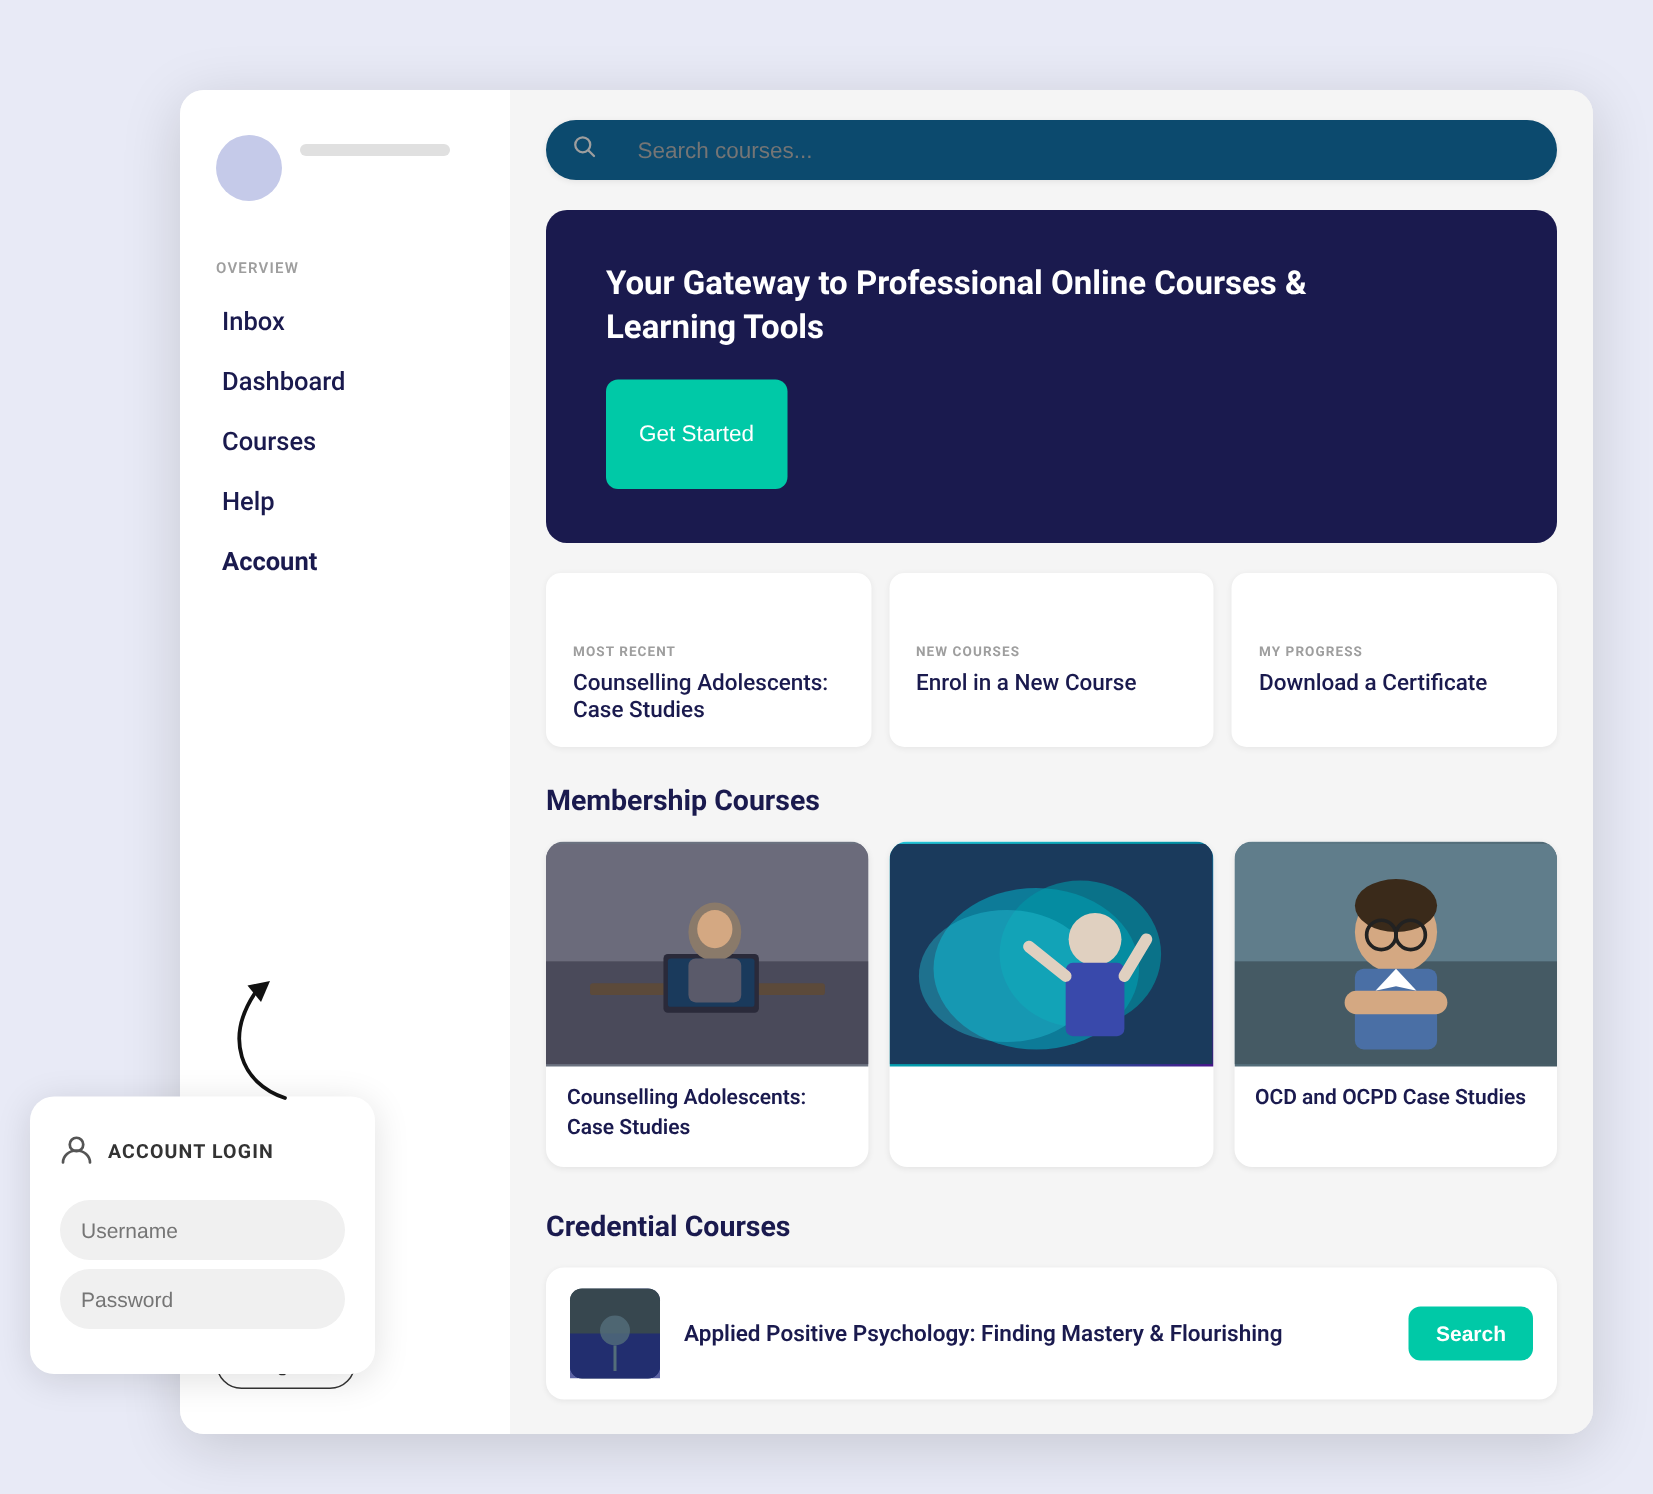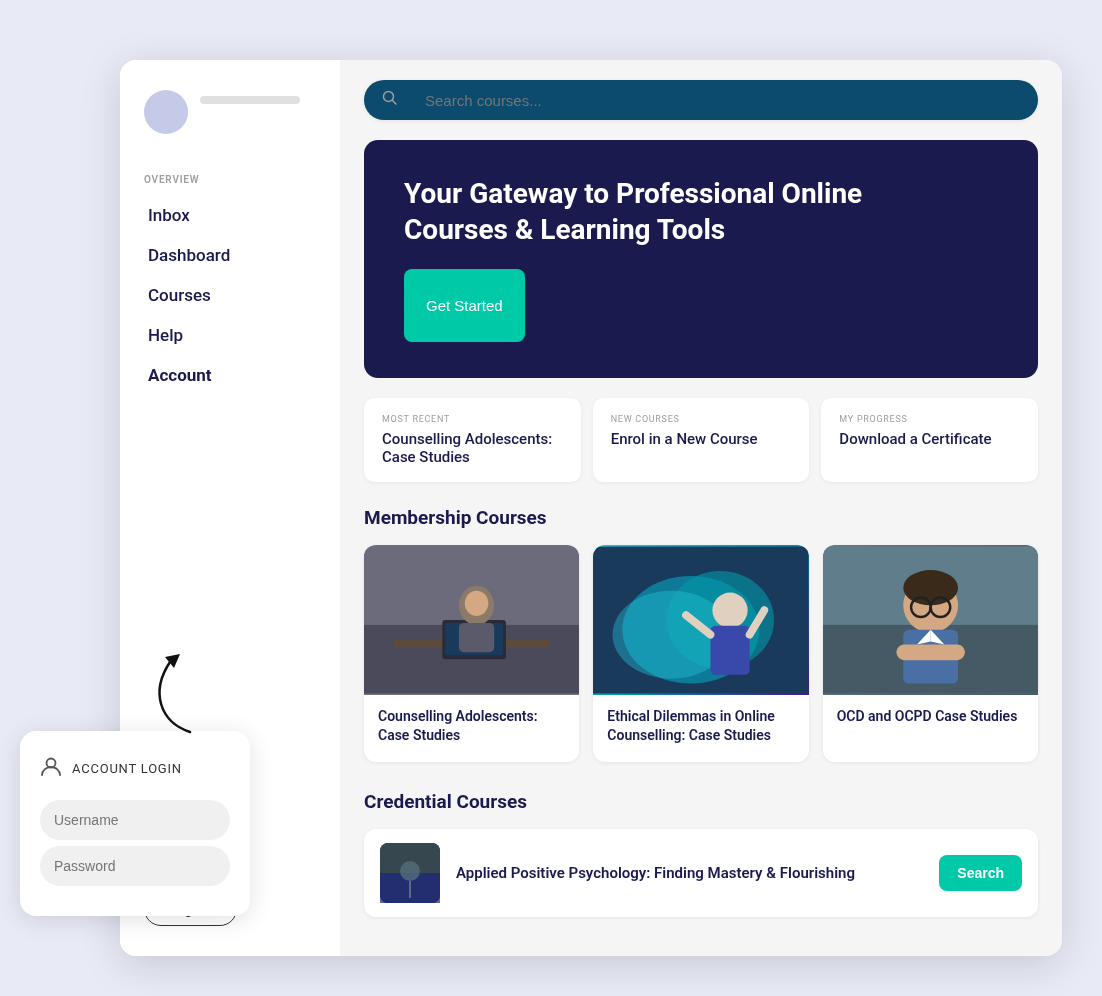--- a/index.html
+++ b/index.html
@@ -139,21 +139,21 @@
     
     .hero-banner {
       background: #1a1a4e;
       border-radius: 14px;
       padding: 36px 40px;
       margin-bottom: 20px;
       color: #fff;
     }
 
     .hero-title {
-      font-size: 28px;
+      font-size: 22px;
       font-weight: 700;
       line-height: 1.3;
       margin-bottom: 20px;
       max-width: 500px;
     }
 
     .hero-btn {
       background: #00c9a7;
       color: #fff;
       border: none;
@@ -175,25 +175,26 @@
       background: #fff;
       border-radius: 10px;
       padding: 16px 18px;
       flex: 1;
       cursor: pointer;
       box-shadow: 0 1px 4px rgba(0,0,0,0.06);
     }
 
     .quick-card-label {
       font-size: 9px;
-      font-weight: 400;
+      font-weight: 700;
       color: #9e9e9e;
       text-transform: uppercase;
       letter-spacing: 0.08em;
       margin-bottom: 6px;
+      margin-top: 32px;
     }
 
     .quick-card-title {
       font-size: 15px;
       font-weight: 500;
       color: #1a1a4e;
     }
 
     
     .section-title {
@@ -312,21 +313,21 @@
       margin-bottom: 18px;
     }
 
     .login-icon {
       font-size: 20px;
       color: #555;
     }
 
     .login-title {
       font-size: 13px;
-      font-weight: 400;
+      font-weight: 700;
       color: #333;
       letter-spacing: 0.06em;
       text-transform: uppercase;
     }
 
     .login-field {
       background: #f0f0f0;
       border: none;
       border-radius: 20px;
       padding: 12px 14px;
@@ -445,23 +446,20 @@
                 <ellipse cx="100" cy="85" rx="70" ry="55" fill="#00bcd4" opacity="0.5"></ellipse>
                 <ellipse cx="130" cy="75" rx="55" ry="50" fill="#0097a7" opacity="0.6"></ellipse>
                 <ellipse cx="80" cy="90" rx="60" ry="45" fill="#26c6da" opacity="0.4"></ellipse>
 
                 <ellipse cx="140" cy="65" rx="18" ry="18" fill="#e0d0c0"></ellipse>
                 <rect x="120" y="81" width="40" height="50" rx="5" fill="#3949ab"></rect>
 
                 <line x1="120" y1="90" x2="95" y2="70" stroke="#e0d0c0" stroke-width="8" stroke-linecap="round"></line>
                 <line x1="160" y1="90" x2="175" y2="65" stroke="#e0d0c0" stroke-width="8" stroke-linecap="round"></line>
               </svg>
-            </div>
-            <div class="course-card-body">
-              <div class="course-card-name">Ethical Dilemmas in Online Counselling: Case Studies</div>
             </div>
           </div>
 
           <div class="course-card">
             <div class="course-card-img-placeholder course-img-3">
 
               <svg viewBox="0 0 220 150" width="220" height="150" xmlns="http://www.w3.org/2000/svg">
                 <rect width="220" height="150" fill="#607d8b"></rect>
                 <rect x="0" y="80" width="220" height="70" fill="#455a64"></rect>
 

